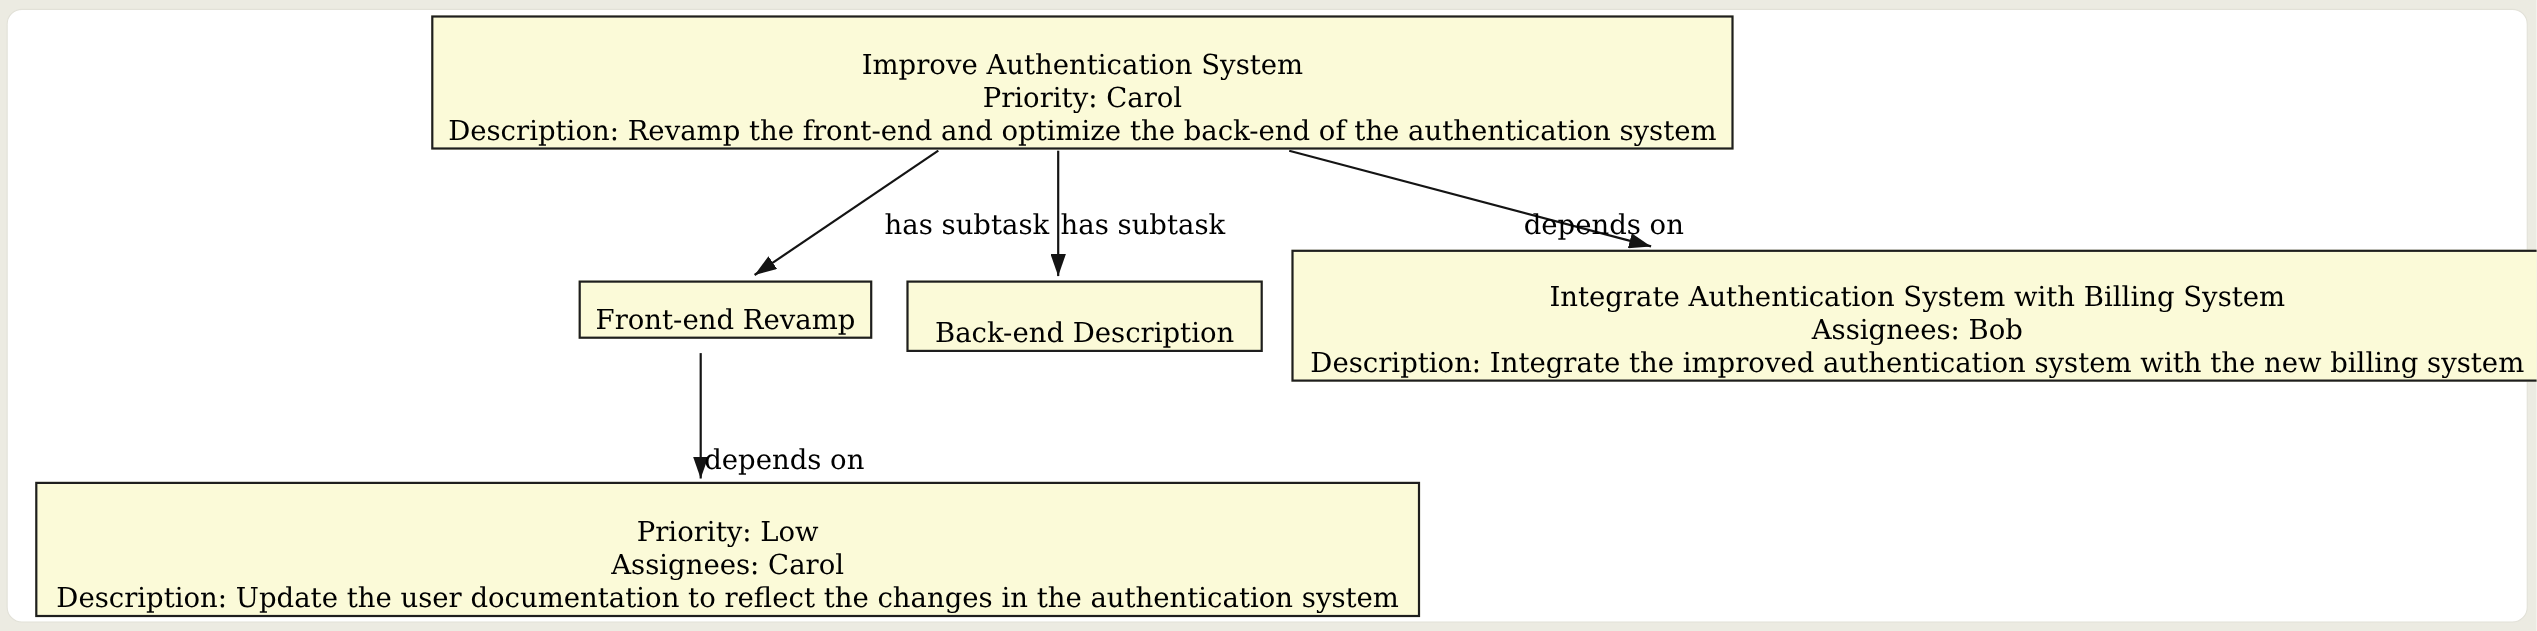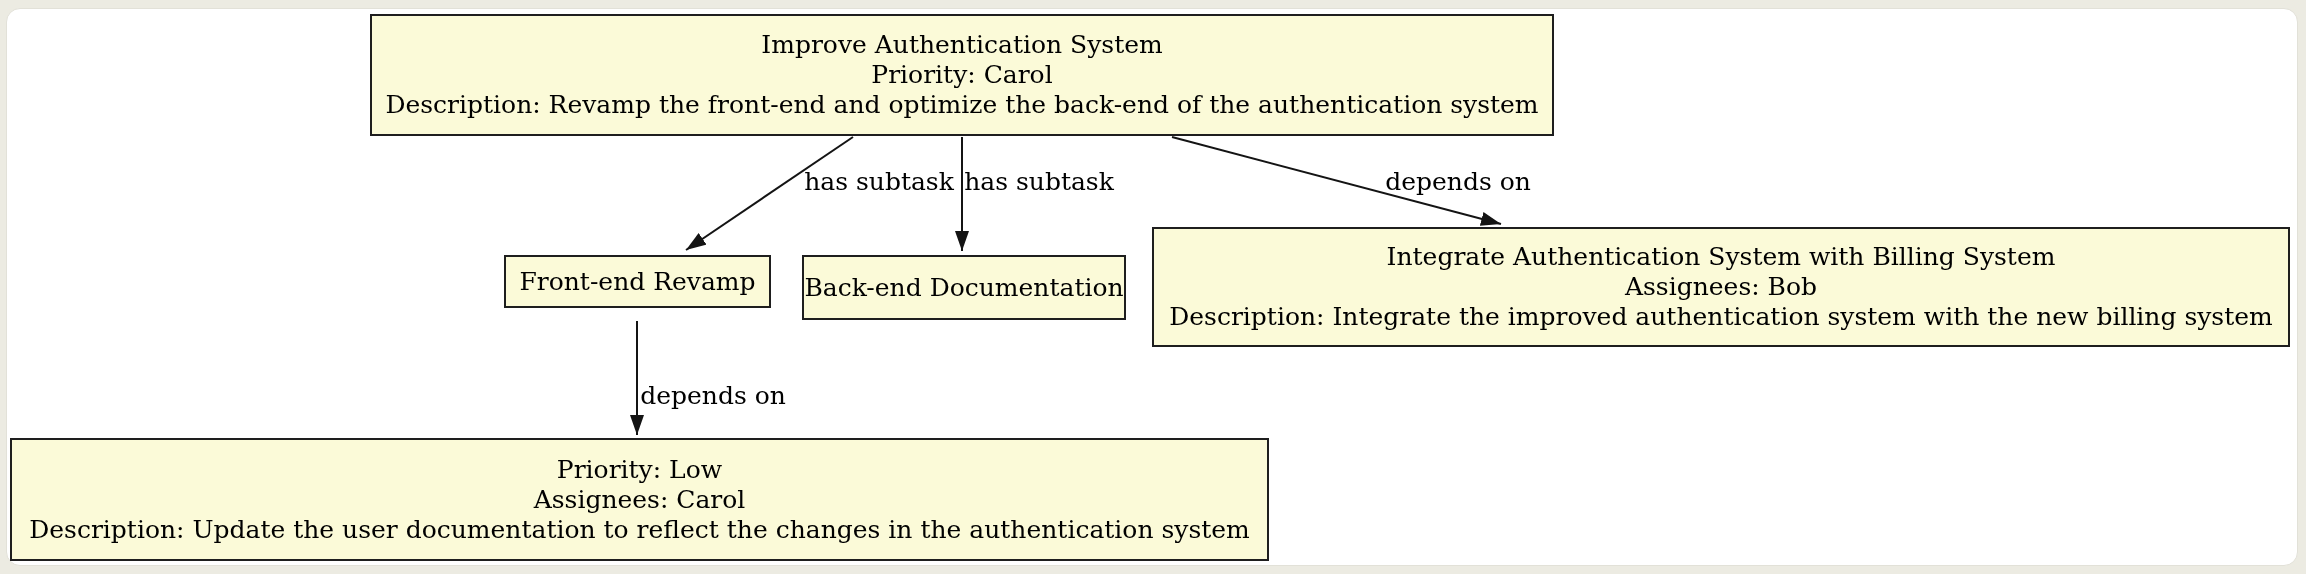--- a/index.html
+++ b/index.html
@@ -11,27 +11,27 @@
   .page { position:relative; width:2306px; height:574px; overflow:hidden; }
   .canvas {
     position:absolute; left:6px; top:8px; width:2292px; height:558px;
     background:#ffffff; border:1px solid #e2e1d8; border-radius:14px;
     box-sizing:border-box;
   }
   .edge-layer { position:absolute; left:0; top:0; width:2306px; height:574px; }
   .node {
     position:absolute; box-sizing:border-box;
     background:#fbfad8; border:2px solid #1e1e1e;
-    display:flex; flex-direction:column; justify-content:center; align-items:center;
-    text-align:center; color:#000; font-size:25px; line-height:30px;
+    display:flex; flex-direction:column; justify-content:flex-end; align-items:center;
+    text-align:center; color:#000; font-size:25px; line-height:30px;margin-left:22px;
   }
   .node .line { white-space:nowrap; }
   .edge-label {
     position:absolute; transform:translate(-50%,-50%);
-    white-space:nowrap; font-size:25px; color:#000;
+    white-space:nowrap; font-size:25px; color:#000;margin-top:23px;
   }
 </style>
 </head>
 <body>
 
 <div class="page">
   <div class="canvas"></div>
 
   <svg class="edge-layer" width="2306" height="574" viewBox="0 0 2306 574">
     <defs>
@@ -49,21 +49,21 @@
     <div class="line">Improve Authentication System</div>
     <div class="line">Priority: Carol</div>
     <div class="line">Description: Revamp the front-end and optimize the back-end of the authentication system</div>
   </div>
 
   <div class="node" style="left:504px; top:255px; width:267px; height:53px;">
     <div class="line">Front-end Revamp</div>
   </div>
 
   <div class="node" style="left:802px; top:255px; width:324px; height:65px;">
-    <div class="line">Back-end Documentation</div>
+    <div class="line">Back-end Description</div>
   </div>
 
   <div class="node" style="left:1152px; top:227px; width:1138px; height:120px;">
     <div class="line">Integrate Authentication System with Billing System</div>
     <div class="line">Assignees: Bob</div>
     <div class="line">Description: Integrate the improved authentication system with the new billing system</div>
   </div>
 
   <div class="node" style="left:10px; top:438px; width:1259px; height:123px;">
     <div class="line">Priority: Low</div>

